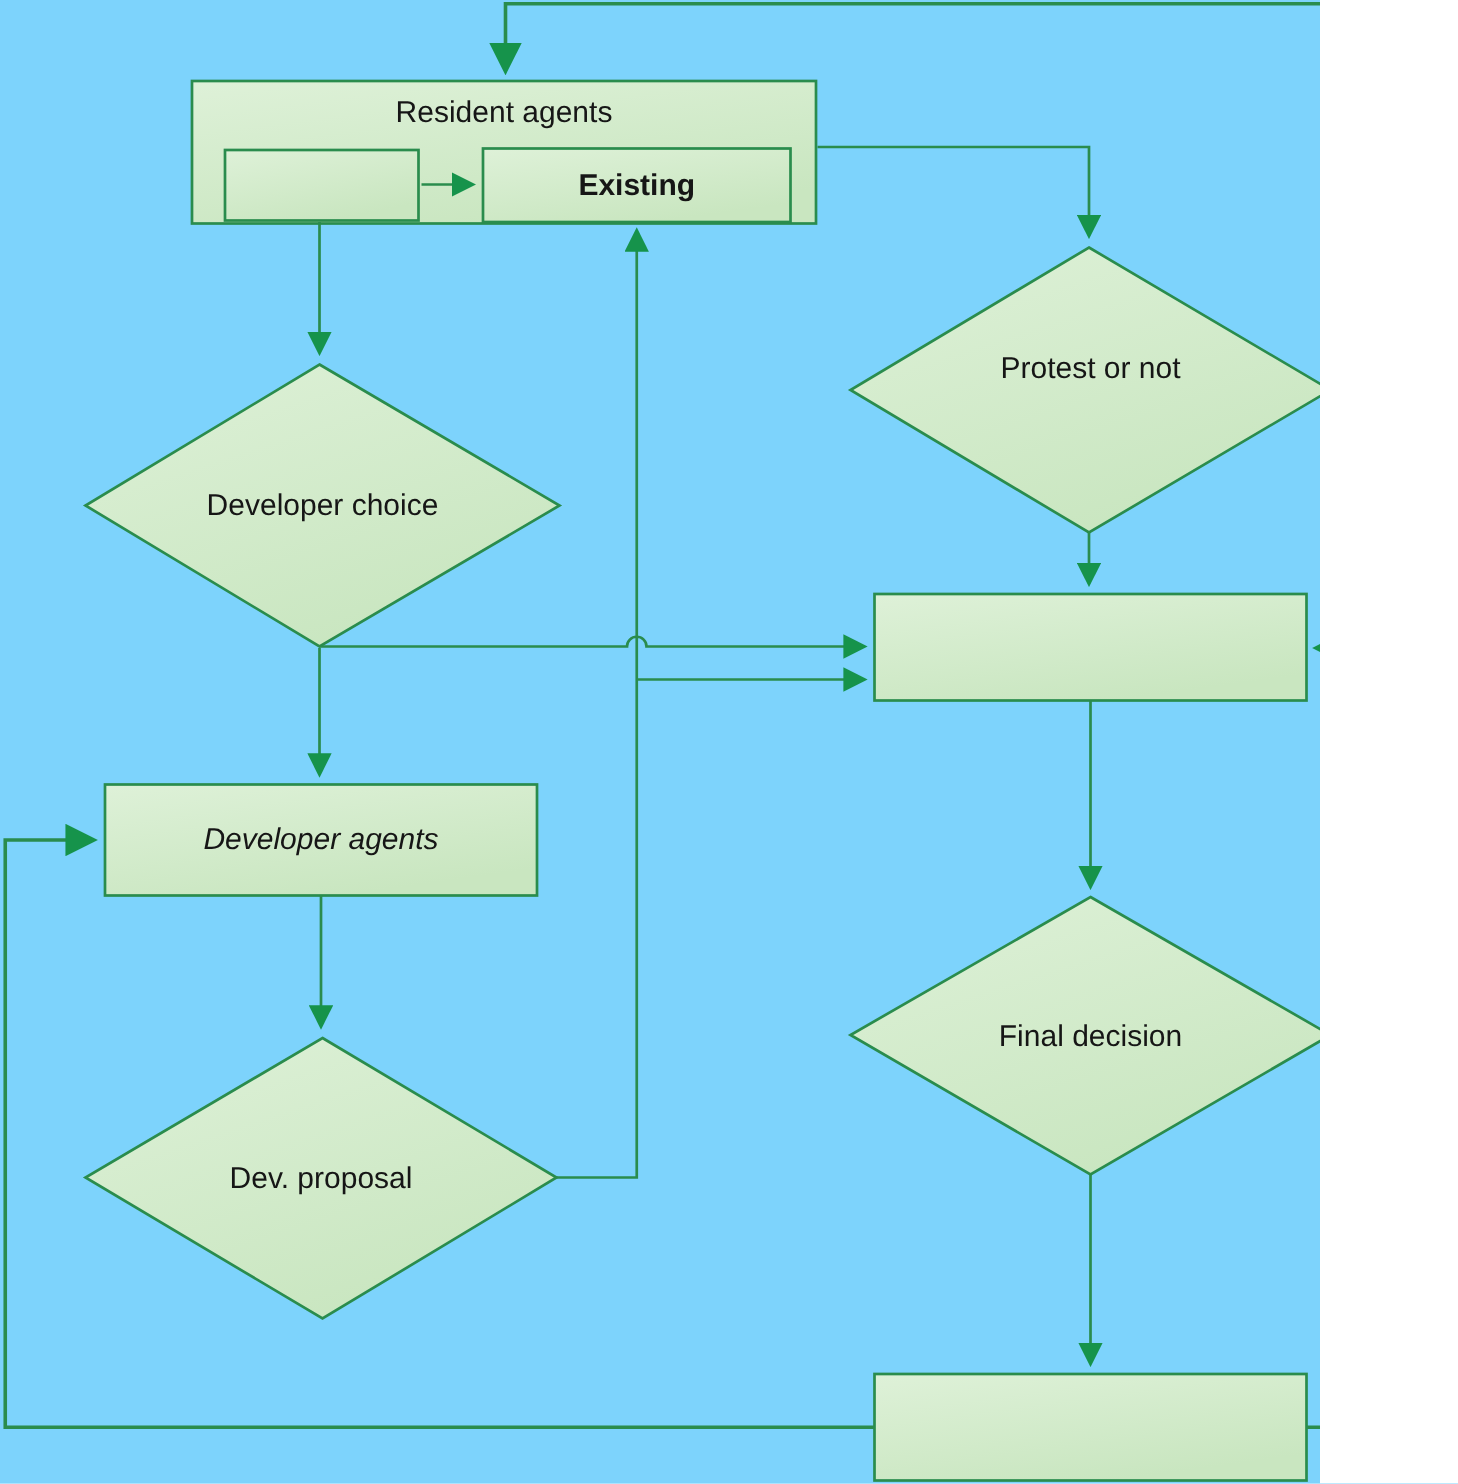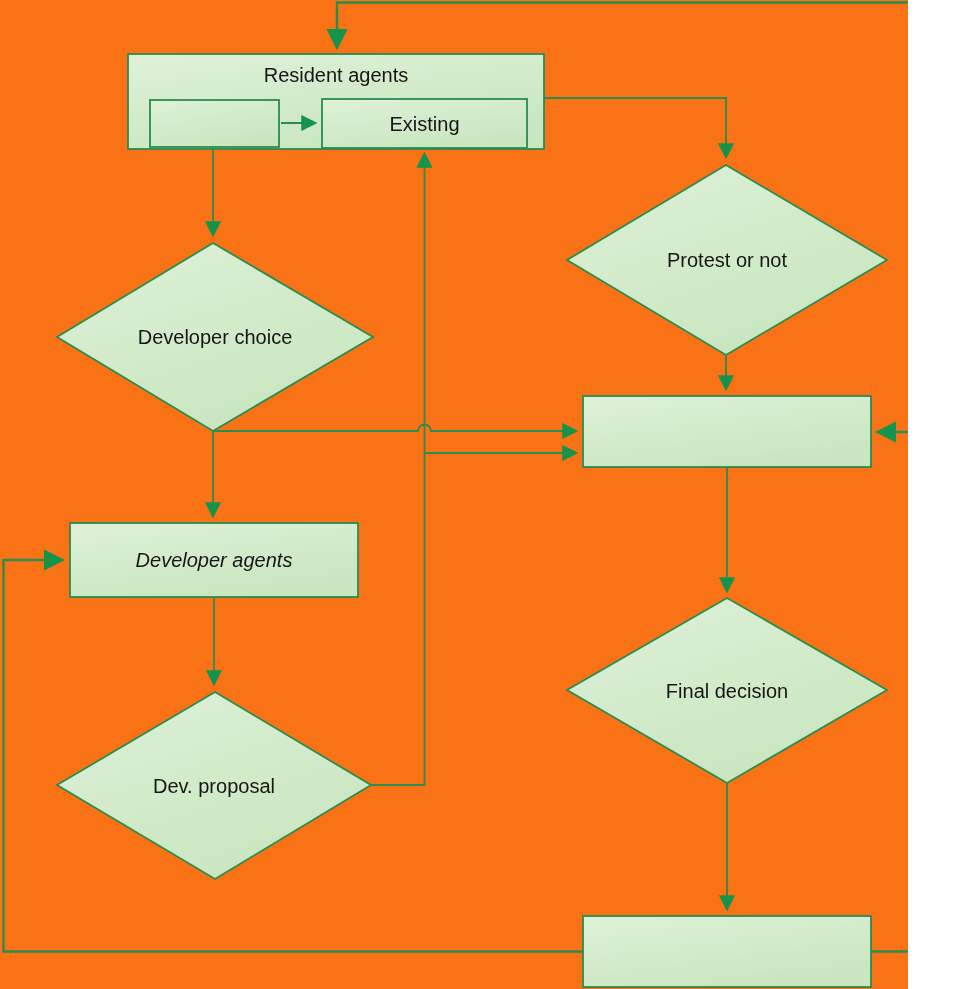--- a/index.html
+++ b/index.html
@@ -1,22 +1,21 @@
 <!DOCTYPE html>
 <html><head>
 <meta charset="utf-8">
 <style>
   html,body{margin:0;padding:0;}
   #canvas{
     position:relative;
     width:880px;height:989px;
-    background:#f97316;
+    background:#7dd3fc;
     font-family:"Liberation Sans", sans-serif;
     overflow:hidden;
-    padding-left:28px;
   }
   #wires{position:absolute;left:0;top:0;}
   .label{
     position:absolute;
     display:flex;align-items:center;justify-content:center;
     font-size:20px;color:#161616;
     text-align:center;line-height:1.1;
     pointer-events:none;
   }
   .label.title{align-items:flex-start;padding-top:8px;}
@@ -65,20 +64,20 @@
       <path d="M 726 355 L 726 389" marker-end="url(#arr)"></path>
       <path d="M 727 467 L 727 591" marker-end="url(#arr)"></path>
       <path d="M 727 783 L 727 909" marker-end="url(#arr)"></path>
       <path d="M 214 597 L 214 684" marker-end="url(#arr)"></path>
       <path d="M 370 785 L 424.5 785 L 424.5 154" marker-end="url(#arr)"></path>
       <path d="M 424.5 453 L 576 453" marker-end="url(#arr)"></path>
     </g>
   </svg>
 
   <div class="label title" style="left:128px;top:56px;width:416px;height:38px;">Resident agents</div>
-  <div class="label" style="left:322px;top:99px;width:205px;height:49px;">Existing</div>
+  <div class="label" style="left:322px;top:99px;width:205px;height:49px;font-weight:bold;">Existing</div>
   <div class="label" style="left:57px;top:243px;width:316px;height:188px;">Developer choice</div>
-  <div class="label" style="left:567px;top:165px;width:320px;height:190px;">Protest or not</div>
+  <div class="label" style="left:567px;top:151px;width:320px;height:190px;">Protest or not</div>
   <div class="label" style="left:70px;top:523px;width:288px;height:74px;font-style:italic;">Developer agents</div>
   <div class="label" style="left:57px;top:692px;width:314px;height:187px;">Dev. proposal</div>
   <div class="label" style="left:567px;top:598px;width:320px;height:185px;">Final decision</div>
 
 </div>
 
 </body></html>

